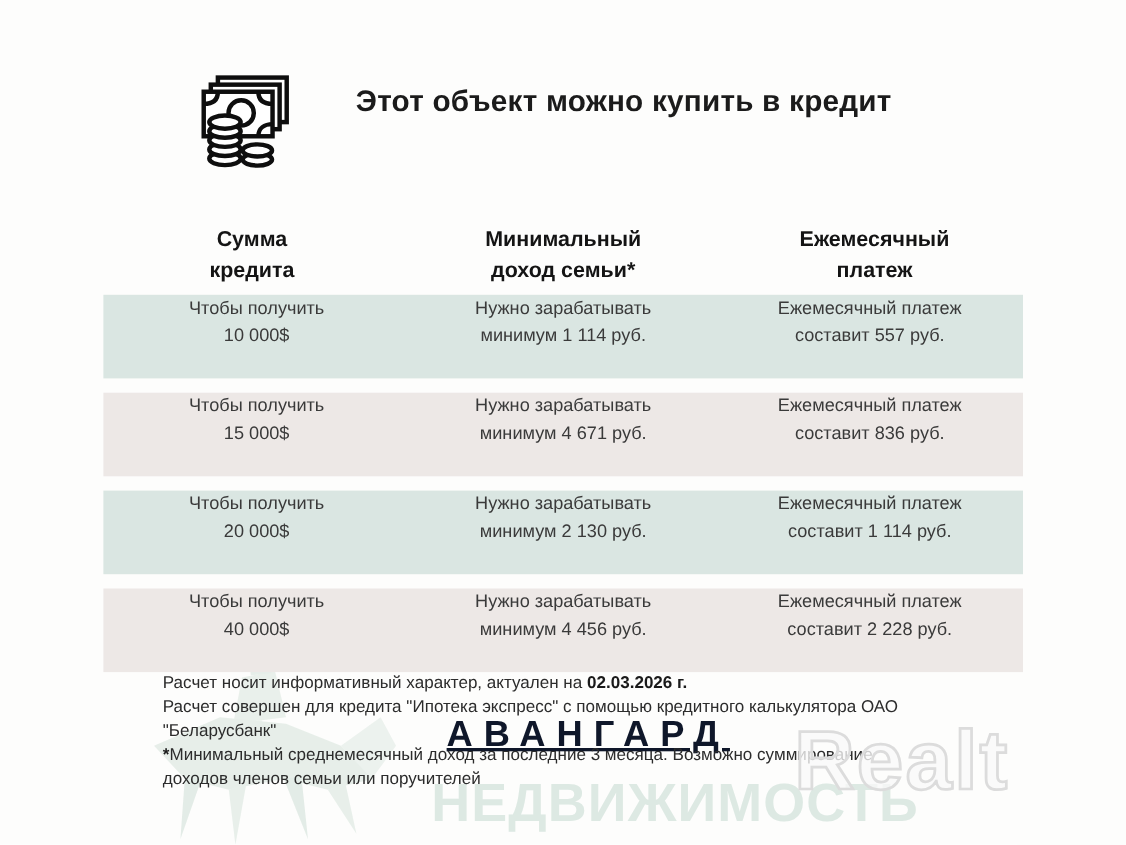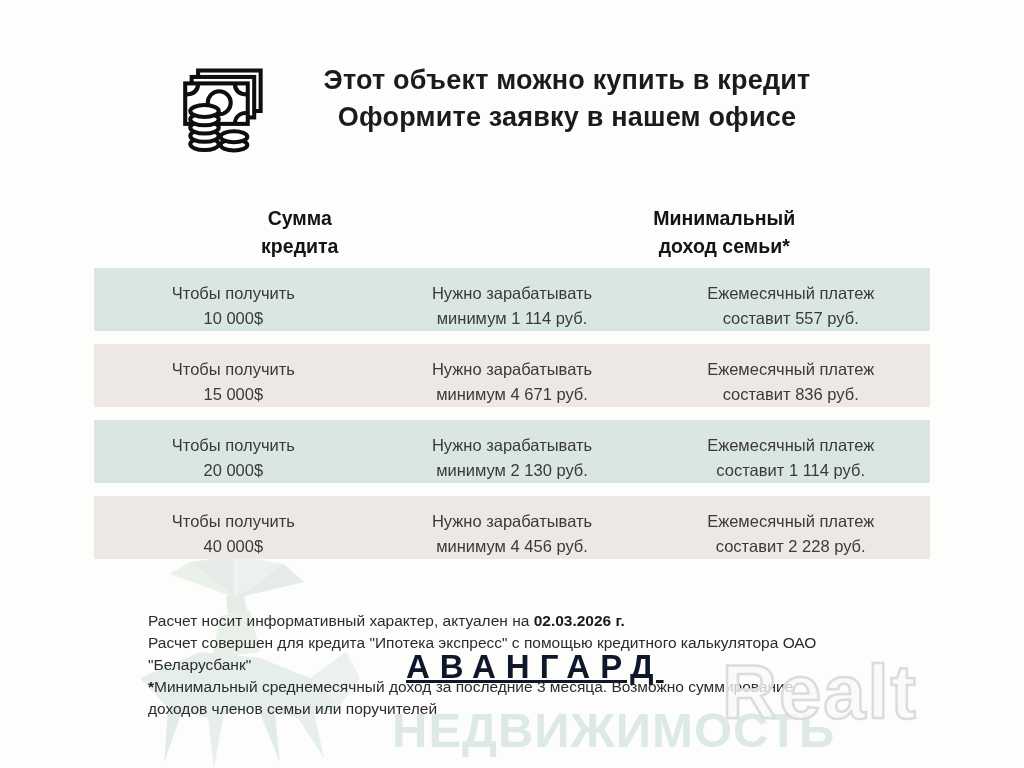--- a/index.html
+++ b/index.html
@@ -7,29 +7,29 @@
   .canvas{
     position:relative;width:1024px;height:768px;margin:0 auto;
     background:#fdfdfc;overflow:hidden;
     font-family:"Liberation Sans","DejaVu Sans",sans-serif;
     color:#222;
   }
 
   
   .money-icon{position:absolute;left:176px;top:62px;width:92px;height:98px;z-index:2;}
   .title{
-    position:absolute;left:110px;right:0;top:62px;text-align:center;z-index:2;
+    position:absolute;left:110px;right:0;top:74px;text-align:center;z-index:2;
     font-size:27px;font-weight:700;color:#1b1b1b;line-height:37px;letter-spacing:.2px;
   }
 
   
   .table{position:absolute;left:94px;top:204px;width:836px;z-index:2;}
   .thead{display:flex;margin-bottom:8px;gap:13px;}
   .hcell{flex:1;text-align:center;font-size:19.5px;font-weight:700;color:#141414;line-height:28px;}
-  .trow{display:flex;height:63px;margin-bottom:13px;align-items:flex-end;}
+  .trow{display:flex;height:76px;margin-bottom:13px;align-items:flex-start;}
   .trow.teal{background:#dae6e2;}
   .trow.pink{background:#ede8e6;}
   .cell{
     flex:1;display:flex;flex-direction:column;justify-content:center;align-items:center;
     font-size:16.5px;line-height:25px;color:#3a3a3a;text-align:center;
   }
 
   
   .footer{
     position:absolute;left:148px;top:610px;z-index:3;
@@ -97,32 +97,35 @@
       <ellipse cx="31" cy="61" rx="15.5" ry="6.5"></ellipse>
       <ellipse cx="31" cy="52" rx="15.5" ry="6.5"></ellipse>
 
       <ellipse cx="63" cy="89" rx="14.5" ry="6"></ellipse>
       <ellipse cx="63" cy="80" rx="14.5" ry="6"></ellipse>
     </g>
   </svg>
 
   <div class="title">
     <div>Этот объект можно купить в кредит</div>
-    <div>Оформите заявку в нашем офисе</div>
   </div>
 
   <div class="table">
     <div class="thead">
       <div class="hcell">
         <div>Сумма</div>
         <div>кредита</div>
       </div>
       <div class="hcell">
         <div>Минимальный</div>
         <div>доход семьи*</div>
+      </div>
+      <div class="hcell">
+        <div>Ежемесячный</div>
+        <div>платеж</div>
       </div>
     </div>
 
     <div class="trow teal">
       <div class="cell">
         <div>Чтобы получить</div>
         <div>10 000$</div>
       </div>
       <div class="cell">
         <div>Нужно зарабатывать</div>

